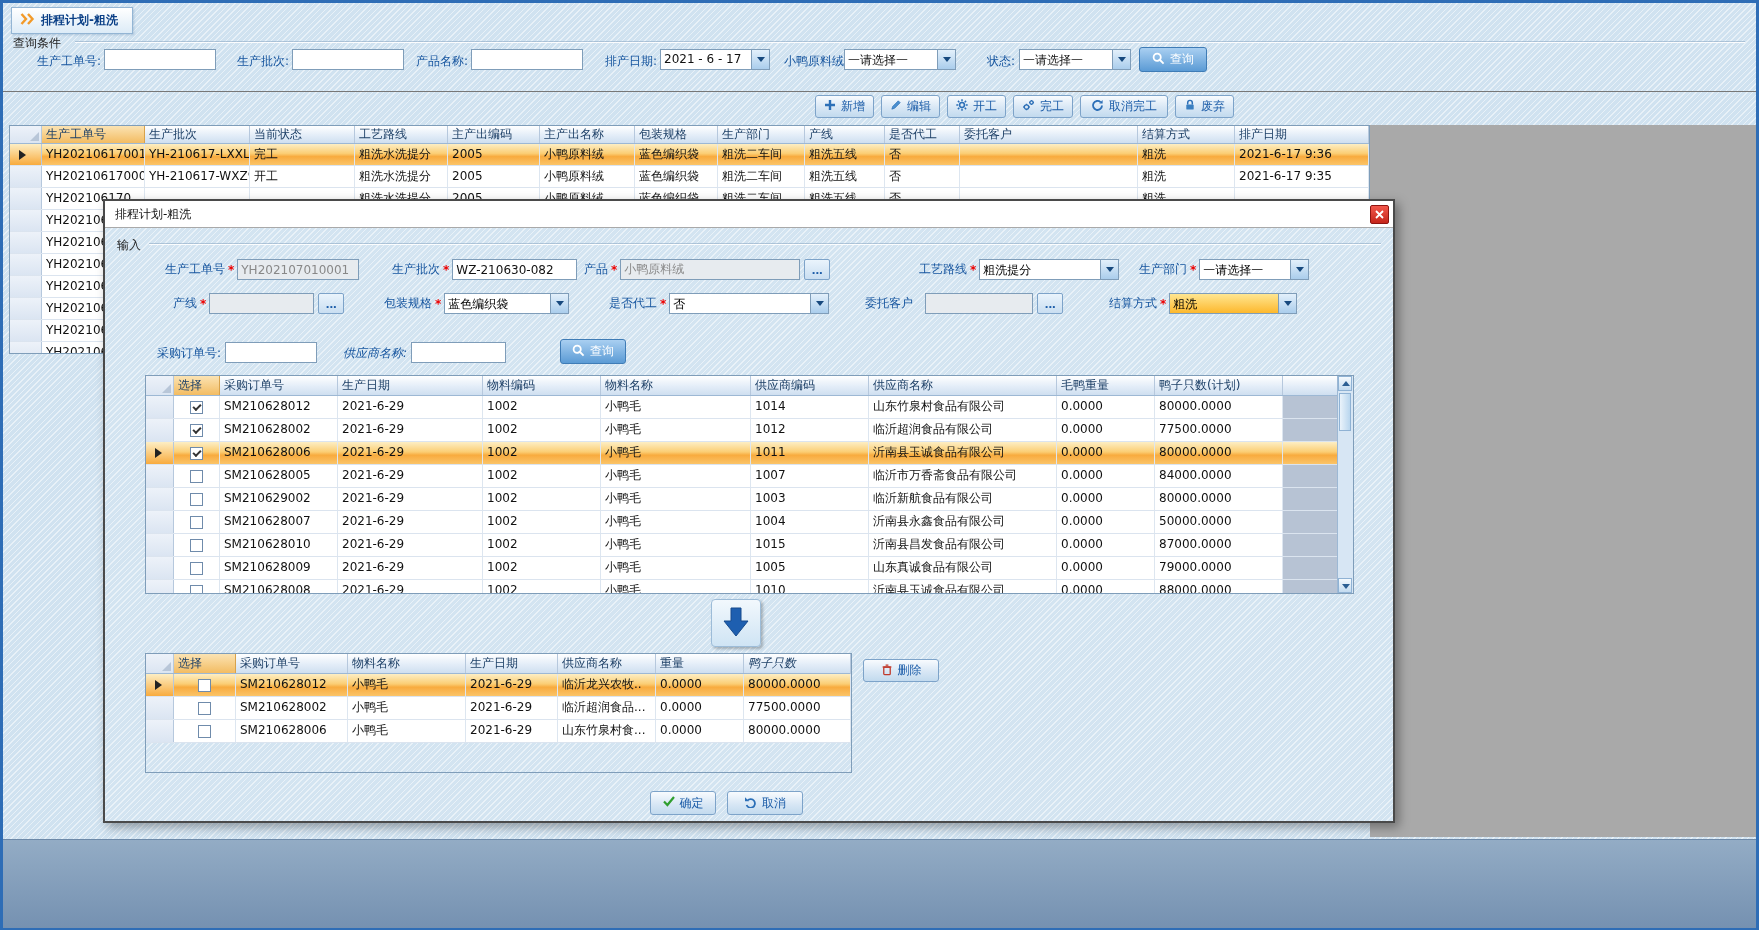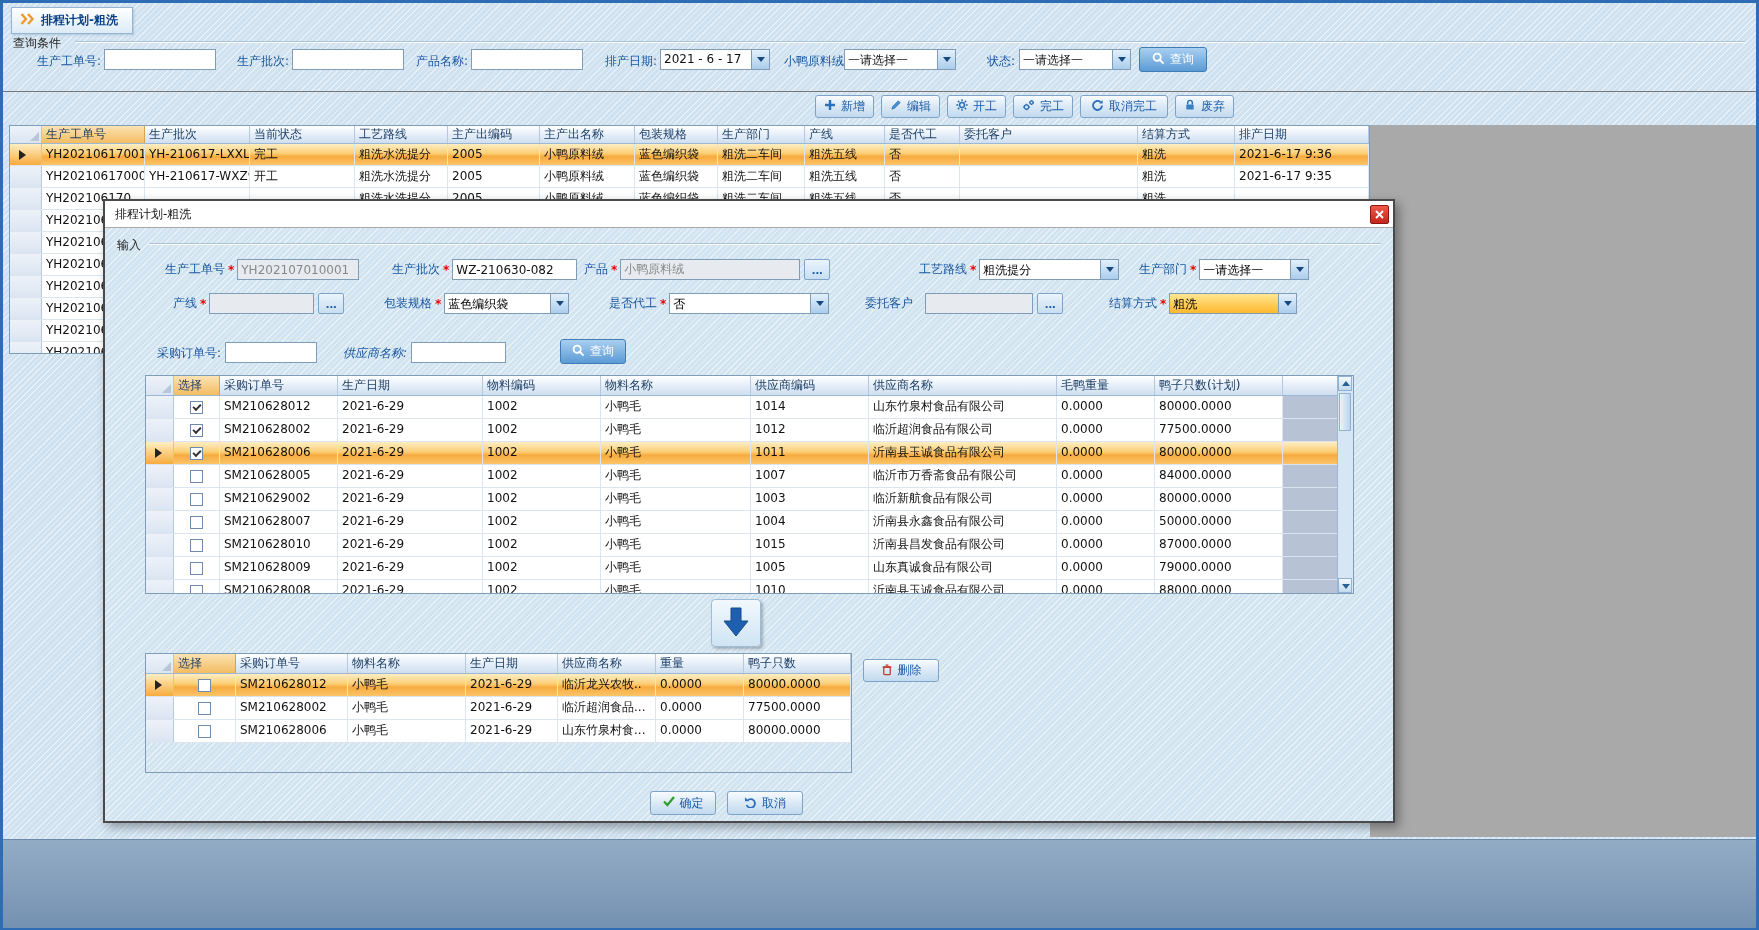--- a/index.html
+++ b/index.html
@@ -640,21 +640,21 @@
 
     <div class="grid" id="dst-grid" style="left: 40px; top: 452px; height: 120px; width: 707px;">
         <div class="g-head" style="height: 19px; line-height: 18px;">
           <div class="g-selc" style="width: 28px; height: 19px; line-height: 18px;"></div>
           <div class="g-hcell cur" style="width: 62px; height: 19px; line-height: 18px;">选择</div>
           <div class="g-hcell" style="width: 112px; height: 19px; line-height: 18px;">采购订单号</div>
           <div class="g-hcell" style="width: 118px; height: 19px; line-height: 18px;">物料名称</div>
           <div class="g-hcell" style="width: 92px; height: 19px; line-height: 18px;">生产日期</div>
           <div class="g-hcell" style="width: 98px; height: 19px; line-height: 18px;">供应商名称</div>
           <div class="g-hcell" style="width: 88px; height: 19px; line-height: 18px;">重量</div>
-          <div class="g-hcell" style="width: 107px; height: 34px; line-height: 18px;">鸭子只数</div>
+          <div class="g-hcell" style="width: 107px; height: 34px; line-height: 18px; font-style: italic;">鸭子只数</div>
         </div>
         <div class="g-row sel" style="height: 22px; line-height: 21px;">
           <div class="g-selc" style="width: 28px; height: 22px; line-height: 21px;">
             <i class="arr"></i>
           </div>
           <div class="cbcell" style="width: 62px; height: 22px; line-height: 21px;">
             <span class="cb"></span>
           </div>
           <div class="g-cell" style="width: 112px; height: 22px; line-height: 21px;">SM210628012</div>
           <div class="g-cell" style="width: 118px; height: 22px; line-height: 21px;">小鸭毛</div>

